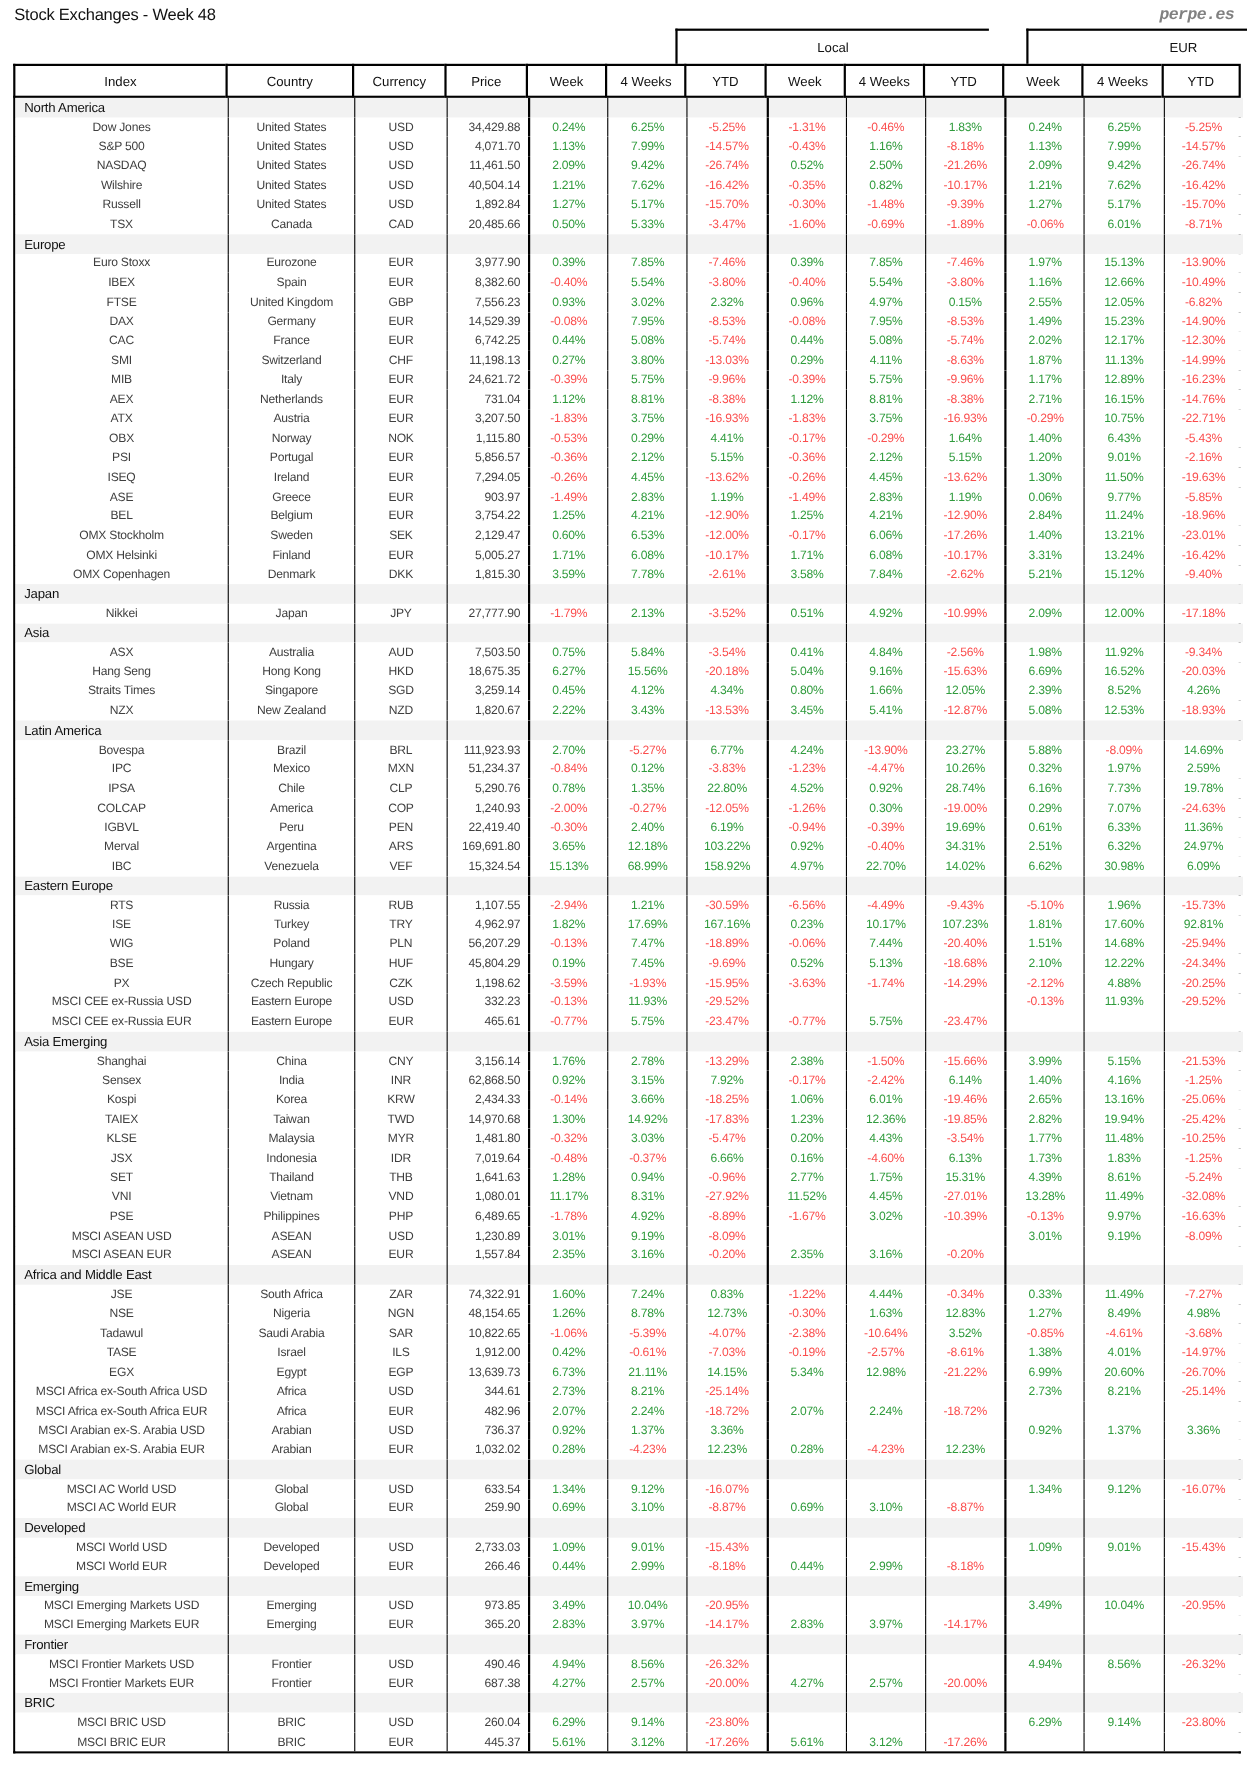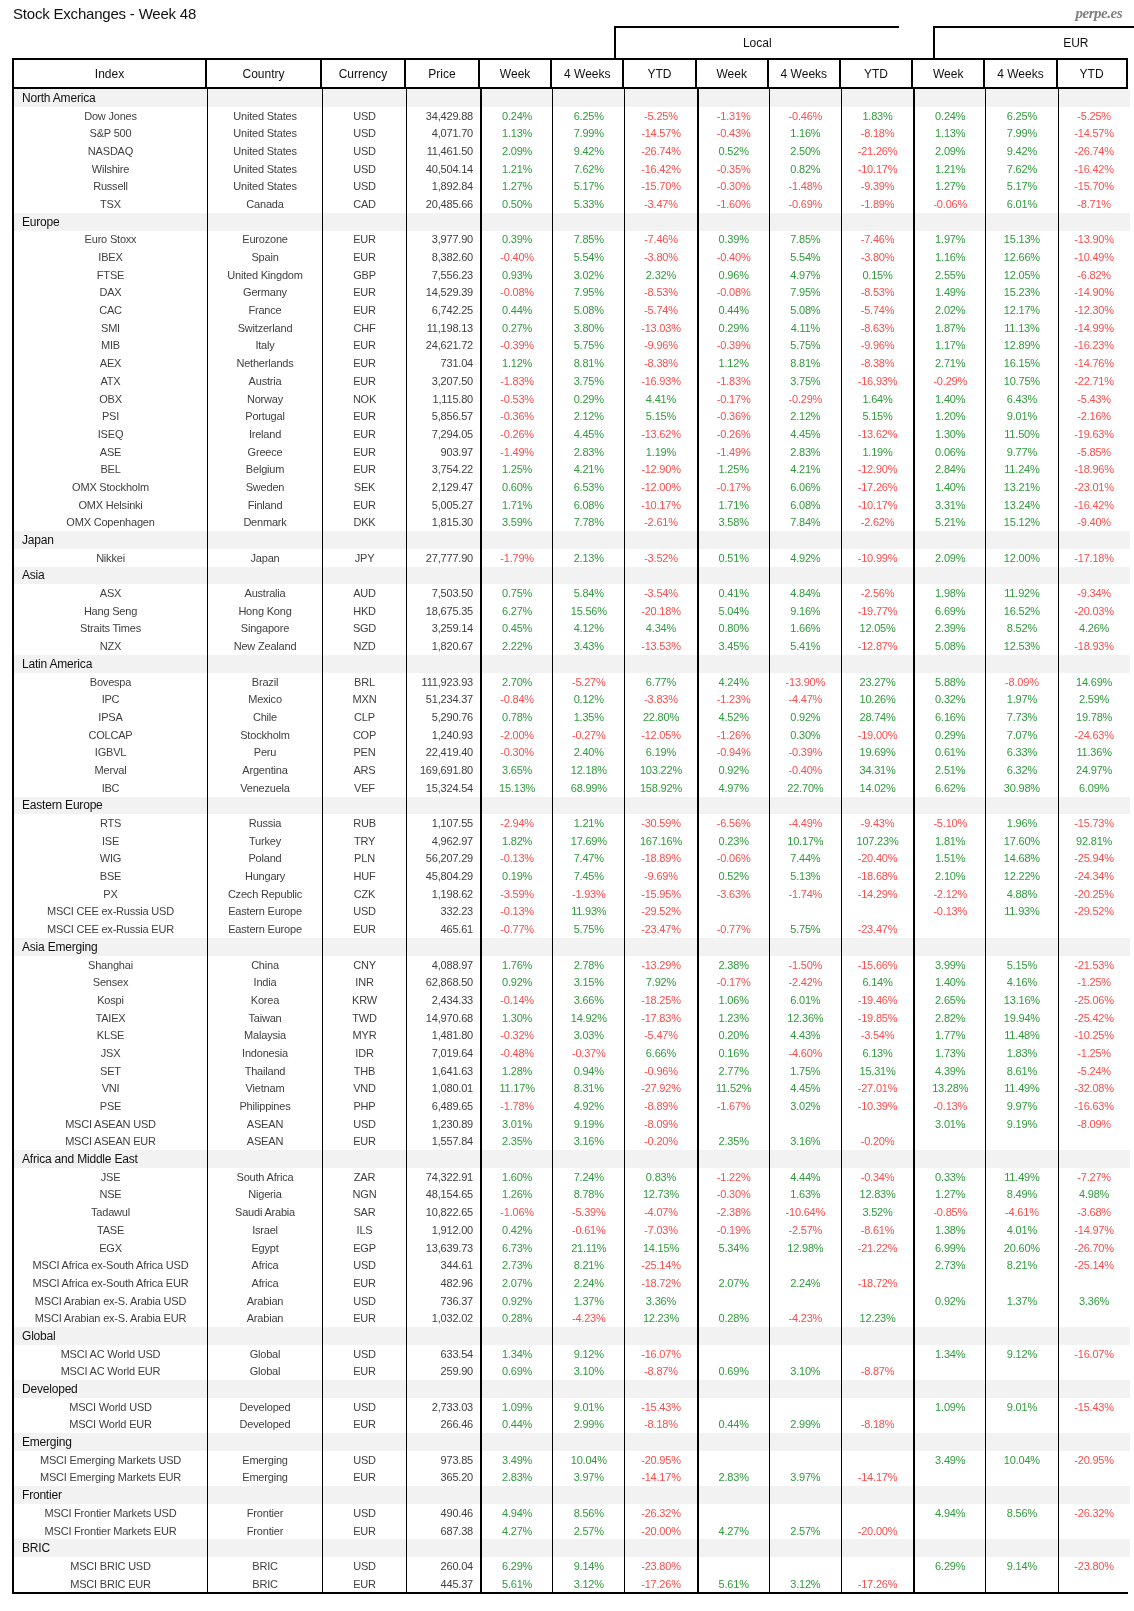--- a/index.html
+++ b/index.html
@@ -1,21 +1,21 @@
 <!DOCTYPE html>
 <html style="--pos: #2f9b3c; --neg: #fb4d4d; --sec-bg: #f2f2f2; --txt: #3f3f3f;"><head>
 <meta charset="utf-8">
 <style>
   :root{
     --pos:#2f9b3c; --neg:#fb4d4d; --sec-bg:#f2f2f2; --txt:#3f3f3f; --line:#000;
   }
   html,body{margin:0;padding:0;}
   body{width:1134px;height:1611px;background:#fff;font-family:"Liberation Sans",sans-serif;position:relative;overflow:hidden;}
   .page-title{position:absolute;top:5px;left:13px;font-size:15px;font-weight:normal;color:#111;letter-spacing:-0.2px;}
-  .brand{position:absolute;top:5px;right:12px;font-size:15px;font-weight:bold;font-style:italic;color:#808080;font-family:Liberation Serif, serif;letter-spacing:-0.5px;}
+  .brand{position:absolute;top:5px;right:12px;font-size:15px;font-weight:bold;font-style:italic;color:#808080;font-family:Liberation Mono, monospace;letter-spacing:-0.5px;}
   .tablewrap{position:absolute;top:26px;left:12px;width:1116px;}
   .grid13{display:grid;grid-template-columns:193px 115px 84px 74px repeat(9,72.2px);}
   
   .ghrow{height:32px;gap:34px;}
   .gh-spacer{grid-column:1/5;}
   .gh-cell{grid-column:span 3;border:2px solid var(--line);border-bottom:none;border-right:none;
     display:flex;align-items:center;justify-content:center;font-size:12px;color:#111;box-sizing:border-box;}
   .gh-cell.last{border-right:2px solid var(--line);}
   
   .chrow{height:31px;}
@@ -442,21 +442,21 @@
       <div class="cell neg bl">-9.34%</div>
       <div class="cell">Hang Seng</div>
       <div class="cell bl">Hong Kong</div>
       <div class="cell bl">HKD</div>
       <div class="cell price bl">18,675.35</div>
       <div class="cell pos gb">6.27%</div>
       <div class="cell pos bl">15.56%</div>
       <div class="cell neg bl">-20.18%</div>
       <div class="cell pos gb">5.04%</div>
       <div class="cell pos bl">9.16%</div>
-      <div class="cell neg bl">-19.77%</div>
+      <div class="cell neg bl">-15.63%</div>
       <div class="cell pos gb">6.69%</div>
       <div class="cell pos bl">16.52%</div>
       <div class="cell neg bl">-20.03%</div>
       <div class="cell">Straits Times</div>
       <div class="cell bl">Singapore</div>
       <div class="cell bl">SGD</div>
       <div class="cell price bl">3,259.14</div>
       <div class="cell pos gb">0.45%</div>
       <div class="cell pos bl">4.12%</div>
       <div class="cell pos bl">4.34%</div>
@@ -525,21 +525,21 @@
       <div class="cell pos gb">0.78%</div>
       <div class="cell pos bl">1.35%</div>
       <div class="cell pos bl">22.80%</div>
       <div class="cell pos gb">4.52%</div>
       <div class="cell pos bl">0.92%</div>
       <div class="cell pos bl">28.74%</div>
       <div class="cell pos gb">6.16%</div>
       <div class="cell pos bl">7.73%</div>
       <div class="cell pos bl">19.78%</div>
       <div class="cell">COLCAP</div>
-      <div class="cell bl">Stockholm</div>
+      <div class="cell bl">America</div>
       <div class="cell bl">COP</div>
       <div class="cell price bl">1,240.93</div>
       <div class="cell neg gb">-2.00%</div>
       <div class="cell neg bl">-0.27%</div>
       <div class="cell neg bl">-12.05%</div>
       <div class="cell neg gb">-1.26%</div>
       <div class="cell pos bl">0.30%</div>
       <div class="cell neg bl">-19.00%</div>
       <div class="cell pos gb">0.29%</div>
       <div class="cell pos bl">7.07%</div>
@@ -696,21 +696,21 @@
       <div class="cell sec bl"></div>
       <div class="cell sec gb"></div>
       <div class="cell sec bl"></div>
       <div class="cell sec bl"></div>
       <div class="cell sec gb"></div>
       <div class="cell sec bl"></div>
       <div class="cell sec bl"></div>
       <div class="cell">Shanghai</div>
       <div class="cell bl">China</div>
       <div class="cell bl">CNY</div>
-      <div class="cell price bl">4,088.97</div>
+      <div class="cell price bl">3,156.14</div>
       <div class="cell pos gb">1.76%</div>
       <div class="cell pos bl">2.78%</div>
       <div class="cell neg bl">-13.29%</div>
       <div class="cell pos gb">2.38%</div>
       <div class="cell neg bl">-1.50%</div>
       <div class="cell neg bl">-15.66%</div>
       <div class="cell pos gb">3.99%</div>
       <div class="cell pos bl">5.15%</div>
       <div class="cell neg bl">-21.53%</div>
       <div class="cell">Sensex</div>

